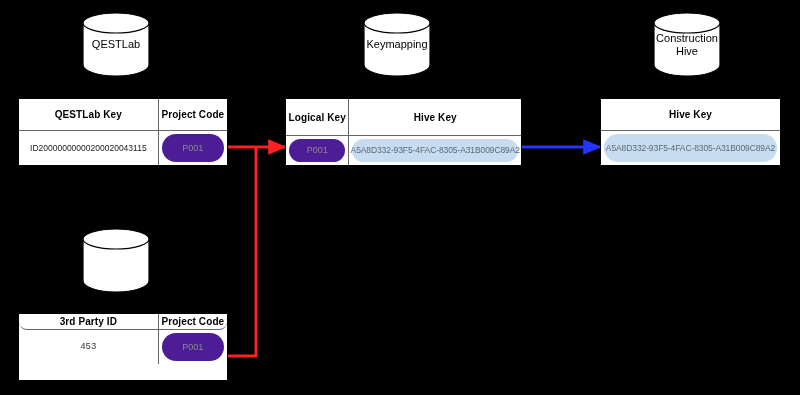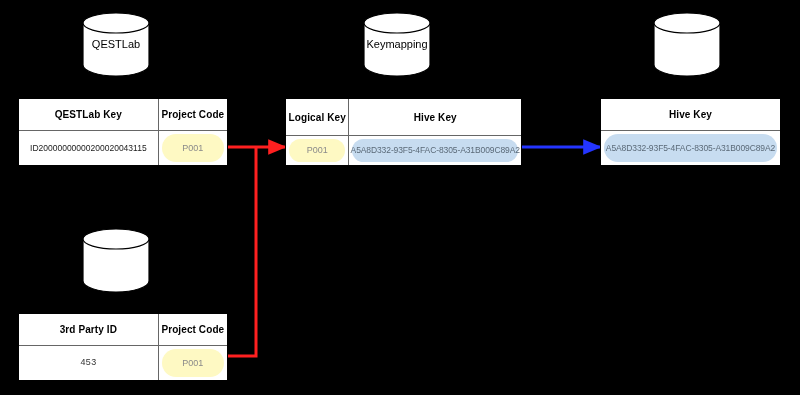--- a/index.html
+++ b/index.html
@@ -60,21 +60,21 @@
   
   .pill{
     display:inline-block;
     box-sizing:border-box;
     border-radius:999px;
     padding:6px 10px;
     font-size:9px;
     white-space:nowrap;
     line-height:11px;
   }
-  .pill-pink{background:#fef9c3;color:#8a8a8a;}
+  .pill-pink{background:#4c1d95;color:#8a8a8a;}
   .pill-blue{background:#c7dcf0;color:#5b6a78;font-size:8.5px;letter-spacing:-0.1px;}
 
   
   .cell-pill-wrap{
     position:absolute;
     left:3px;right:3px;top:3px;bottom:3px;
     display:flex;align-items:center;justify-content:center;
   }
   .pill.fill{
     width:100%;height:100%;
@@ -126,20 +126,21 @@
       <ellipse cx="34" cy="11" rx="33" ry="10" fill="#ffffff" stroke="#000000" stroke-width="1.2"></ellipse>
     </svg>
     <div class="cyl-label" style="top:26px;">Keymapping</div>
   </div>
 
   <div class="cyl" style="left:653px;top:12px;width:68px;height:64px;">
     <svg width="68" height="64" viewBox="0 0 68 64">
       <path d="M1,11 L1,53 A33,11 0 0 0 67,53 L67,11 Z" fill="#ffffff" stroke="#000000" stroke-width="1.2"></path>
       <ellipse cx="34" cy="11" rx="33" ry="10" fill="#ffffff" stroke="#000000" stroke-width="1.2"></ellipse>
     </svg>
+    <div class="cyl-label" style="top:20px;">Construction Hive</div>
   </div>
 
   <div class="cyl" style="left:82px;top:228px;width:68px;height:64px;">
     <svg width="68" height="64" viewBox="0 0 68 64">
       <path d="M1,11 L1,53 A33,11 0 0 0 67,53 L67,11 Z" fill="#ffffff" stroke="#000000" stroke-width="1.2"></path>
       <ellipse cx="34" cy="11" rx="33" ry="10" fill="#ffffff" stroke="#000000" stroke-width="1.2"></ellipse>
     </svg>
   </div>
 
   <div class="tbl" style="left:18px;top:98px;width:210px;height:68px;">
@@ -183,21 +184,21 @@
     <div class="trow" style="height:34px;">
       <div class="tcell" style="width:181px;">
         <div class="cell-pill-wrap">
           <span class="pill pill-blue fill">A5A8D332-93F5-4FAC-8305-A31B009C89A2</span>
         </div>
       </div>
     </div>
   </div>
 
   <div class="tbl" style="left:18px;top:313px;width:210px;height:68px;">
-    <div class="trow head" style="height:32px;">
+    <div class="trow head" style="height:16px;border-radius:11px;">
       <div class="tcell th" style="width:140px;">3rd Party ID</div>
       <div class="tcell th" style="width:70px;">Project Code</div>
     </div>
     <div class="trow" style="height:34px;">
       <div class="tcell td" style="width:140px;font-family:Liberation Mono, monospace;">453</div>
       <div class="tcell" style="width:70px;">
         <div class="cell-pill-wrap">
           <span class="pill pill-pink fill">P001</span>
         </div>
       </div>

